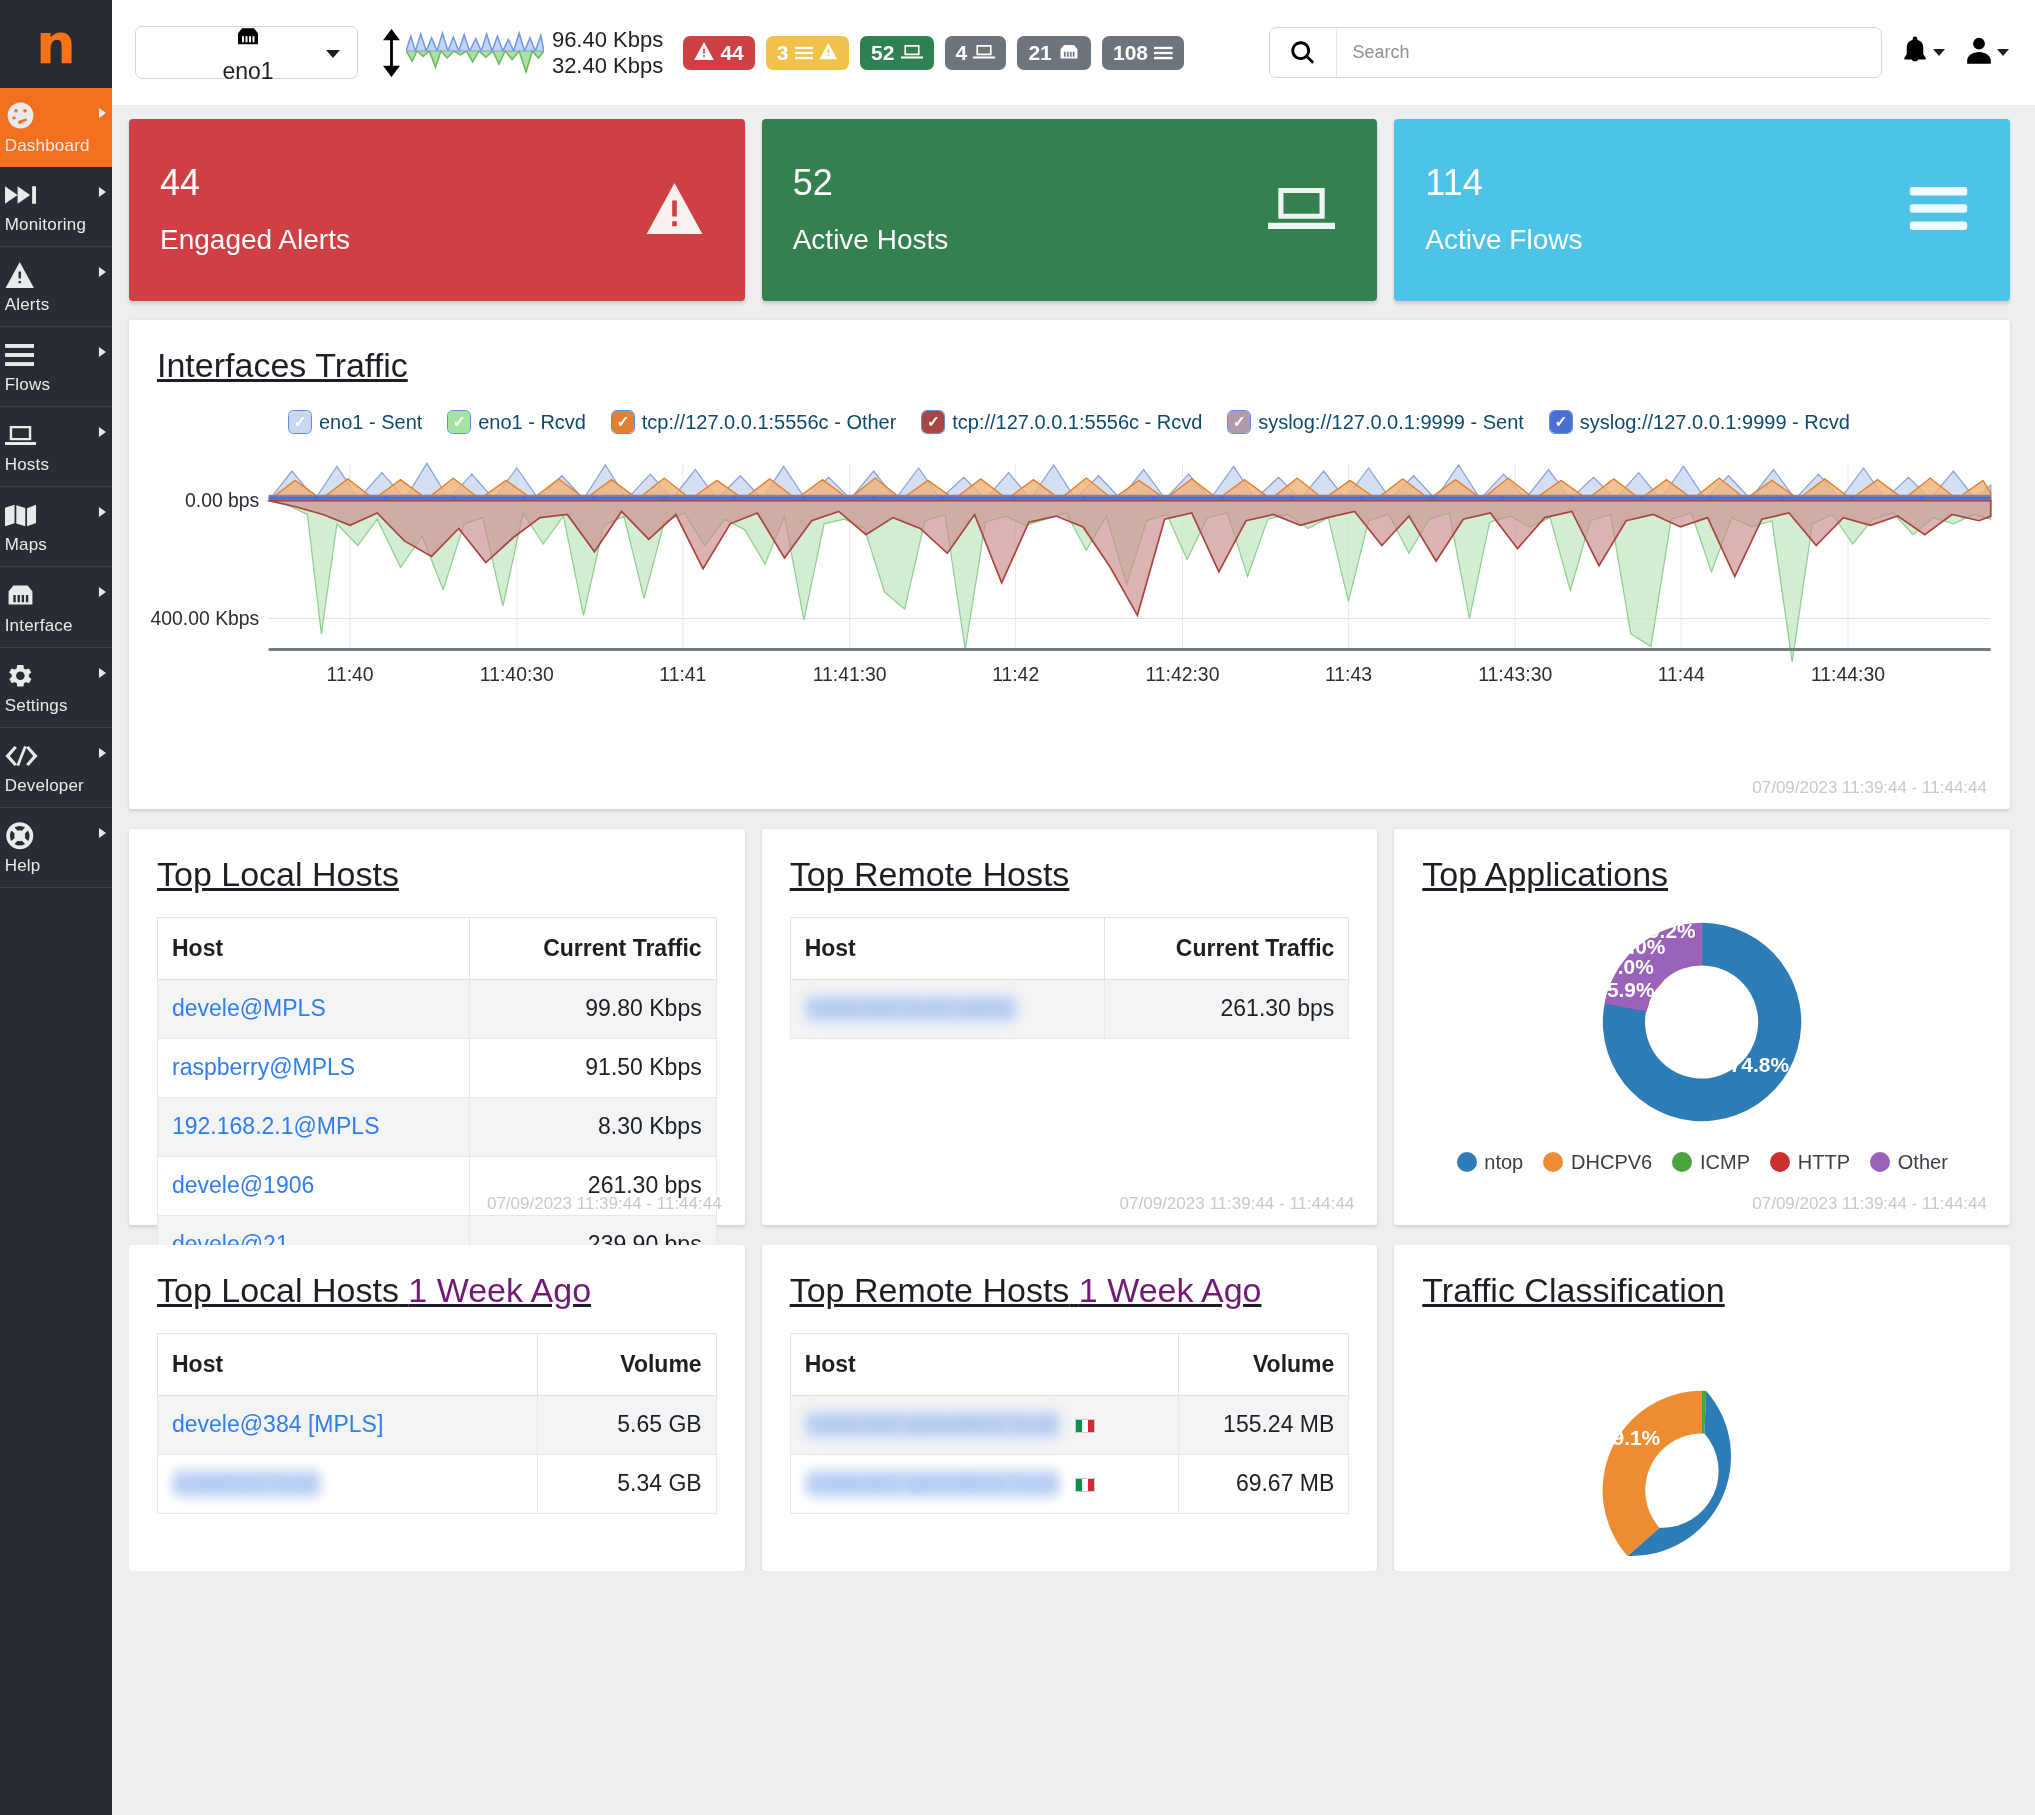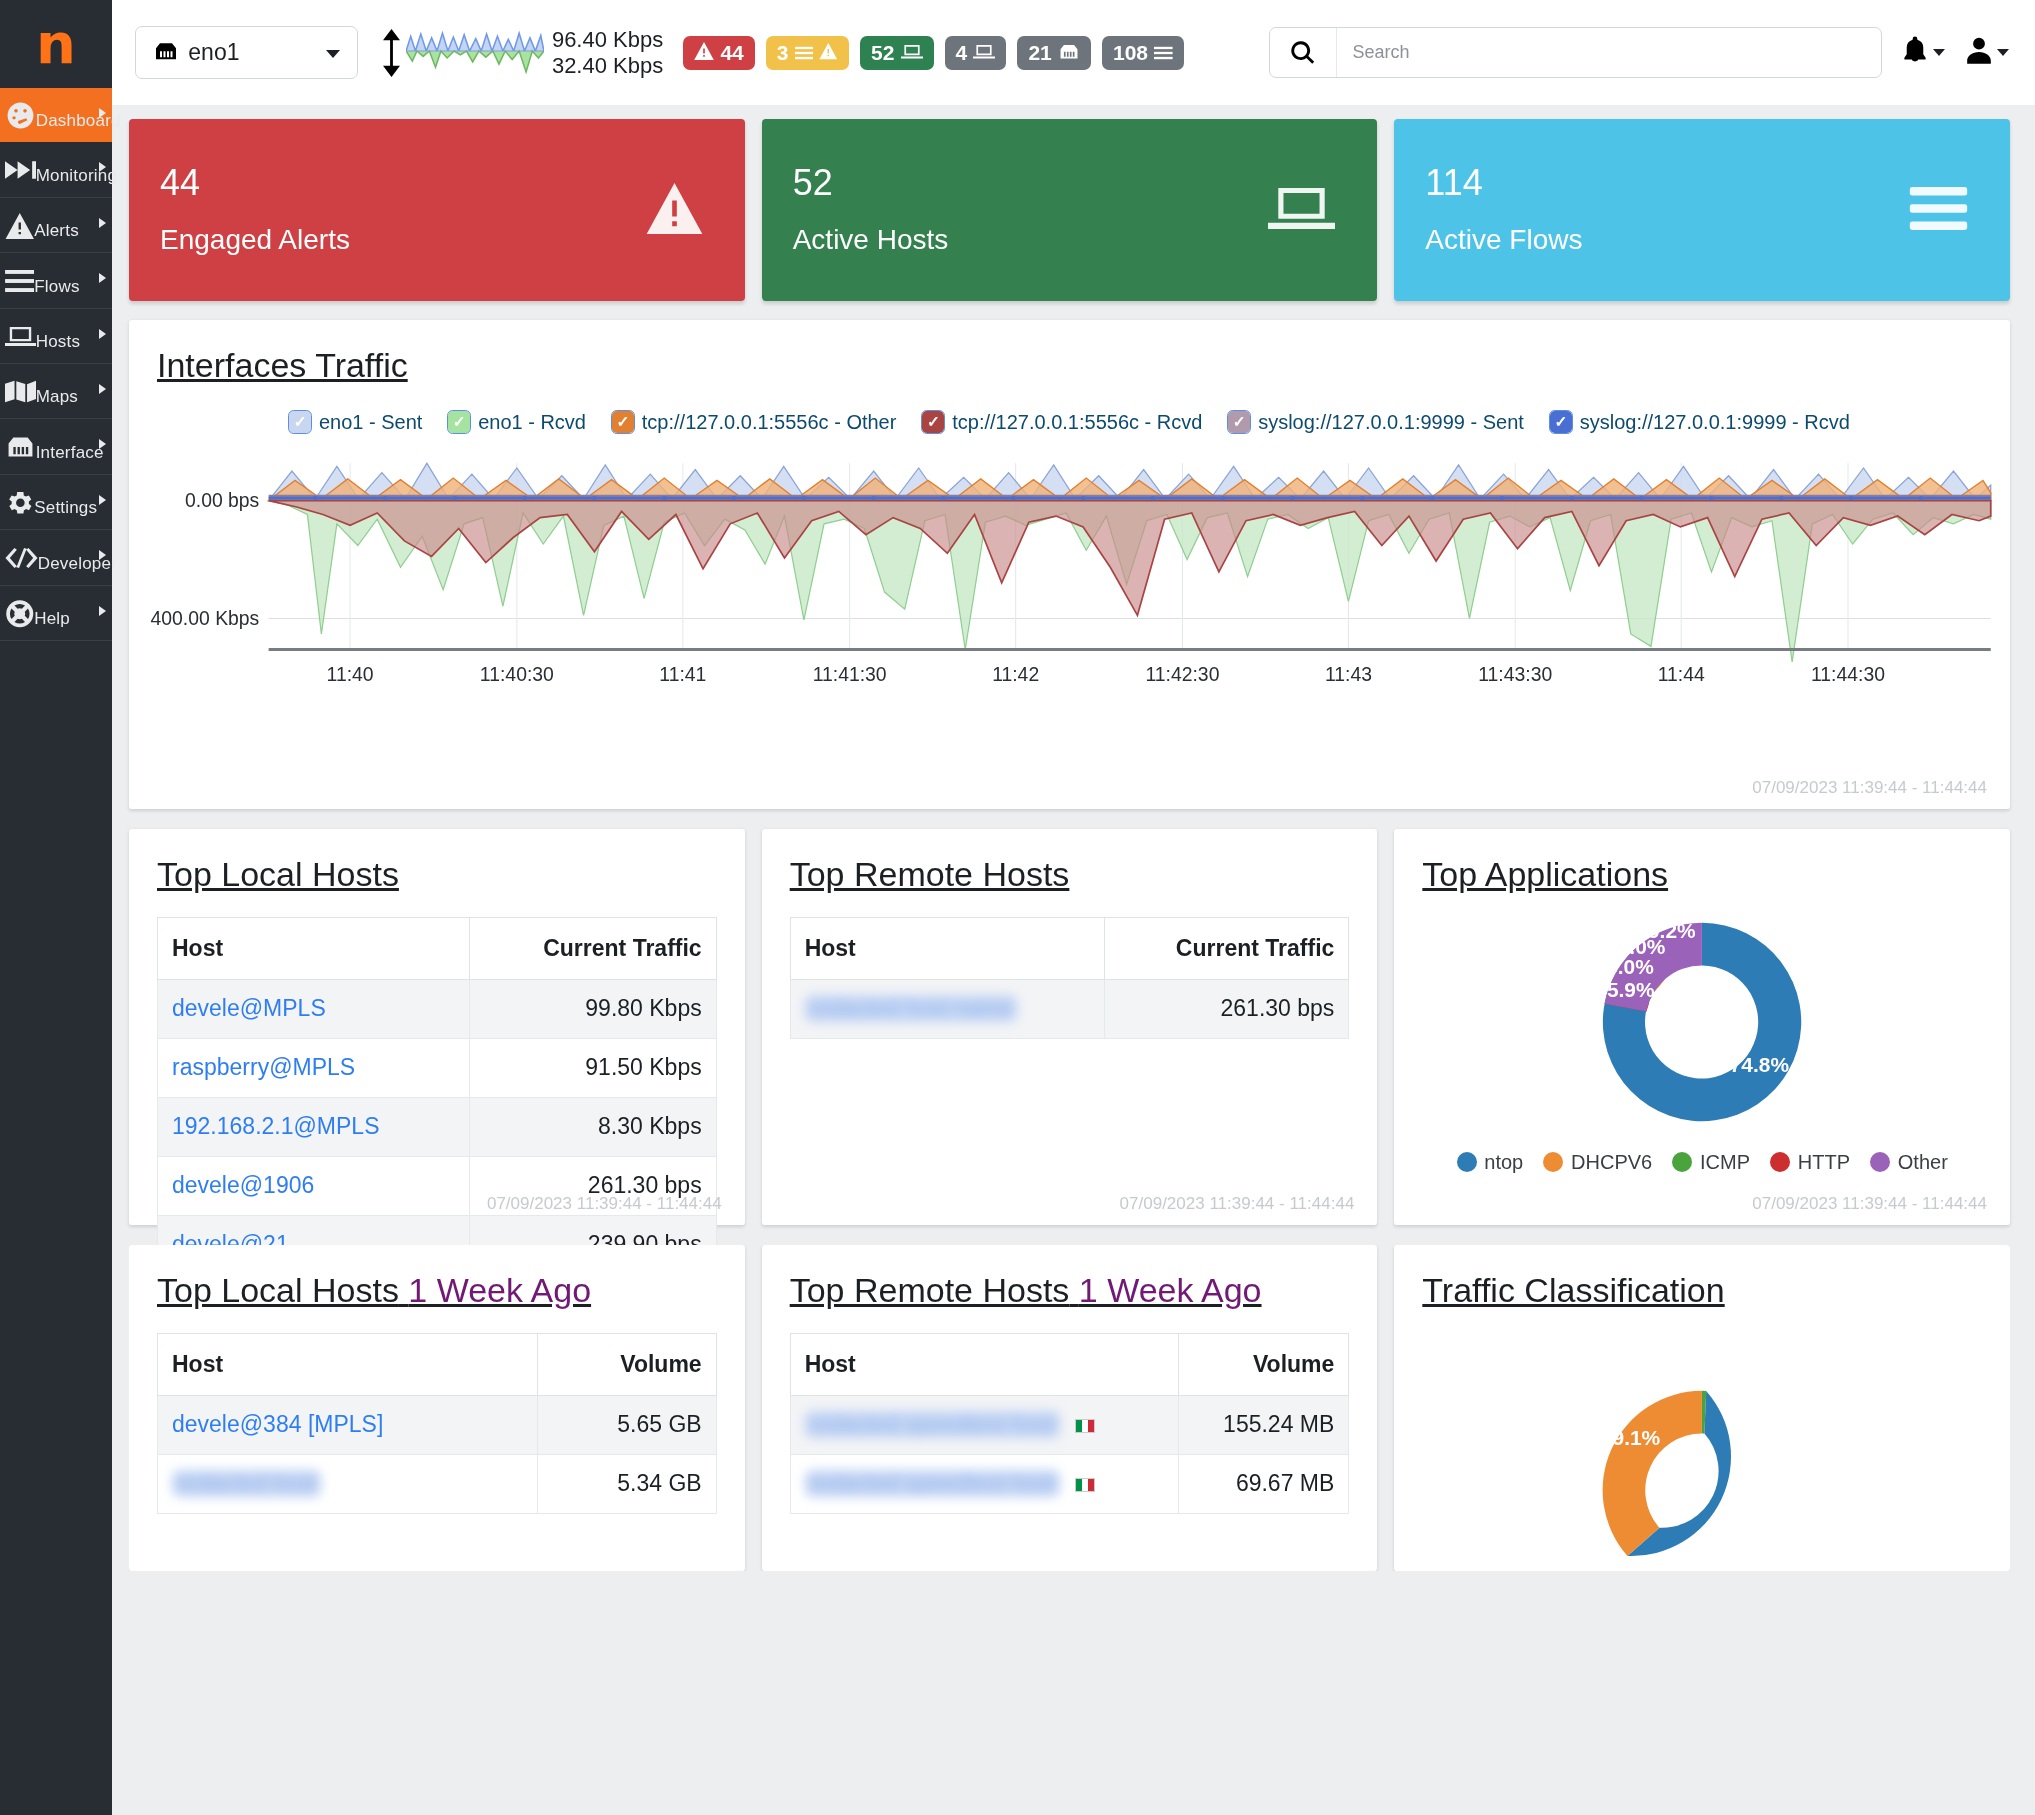--- a/index.html
+++ b/index.html
@@ -21,21 +21,21 @@
   .brand {
     height: 88px; display: flex; align-items: center; justify-content: center;
   }
   .brand-n {
     font-family: "DejaVu Sans", sans-serif;
     color: #ff7216; font-size: 56px; font-weight: 700; line-height: 0.78;
   }
   .nav-item {
     position: relative;
     padding: 12.4px 4.7px 11px 4.7px;
-    display: flex; flex-direction: row; align-items: flex-end;
+    display: flex; flex-direction: column; align-items: flex-start;
     color: #e9eaec; cursor: pointer;
     border-bottom: 0.8px solid #3a4047;
   }
   .nav-item.active { background: #f37021; border-bottom: none; }
   .nav-item .nav-ico { height: 31px; display:flex; align-items:center; justify-content:center; }
   .nav-item .nav-ico svg { fill: #e9eaec; }
   .nav-item .nav-label { font-size: 17px; margin-top: 4.7px; letter-spacing: 0.2px; }
   .caret { position: absolute; right: 6.2px; top: 20px; width: 0; height: 0;
            border-left: 7.8px solid #e9eaec; border-top: 5.4px solid transparent;
            border-bottom: 5.4px solid transparent; }
@@ -44,21 +44,21 @@
   .main { flex: 1; display: flex; flex-direction: column; background: #eceef0; min-width:0; }
 
   
   .topbar {
     background: #fff; height: 105px; flex: 0 0 105px;
     display: flex; align-items: center; padding: 0 26px 0 23px; gap: 0;
   }
   .iface-select {
     width: 223px; height: 53px; border: 0.8px solid #d3d7dc; border-radius: 7px;
     display: flex; align-items: center; padding: 0 14px 0 17px; gap: 9.3px;
-    background: #fff; cursor: pointer; position: relative;
+    background: #fff; cursor: pointer; position: relative; flex-direction: column;
   }
   .iface-select .iface-name { font-size: 23px; color: #1c2024; }
   .iface-select .dd-caret {
     position: absolute; right: 17px; top: 23px; width: 0; height: 0;
     border-top: 8.5px solid #1c2024; border-left: 7px solid transparent; border-right: 7px solid transparent;
   }
   .updown { margin-left: 22px; display: flex; align-items: center; }
   .spark { margin-left: 3.1px; }
   .rates { margin-left: 7.8px; font-size: 22px; line-height: 1.18; color: #1c2024;
            font-family: "Liberation Sans", sans-serif; white-space: nowrap; }

